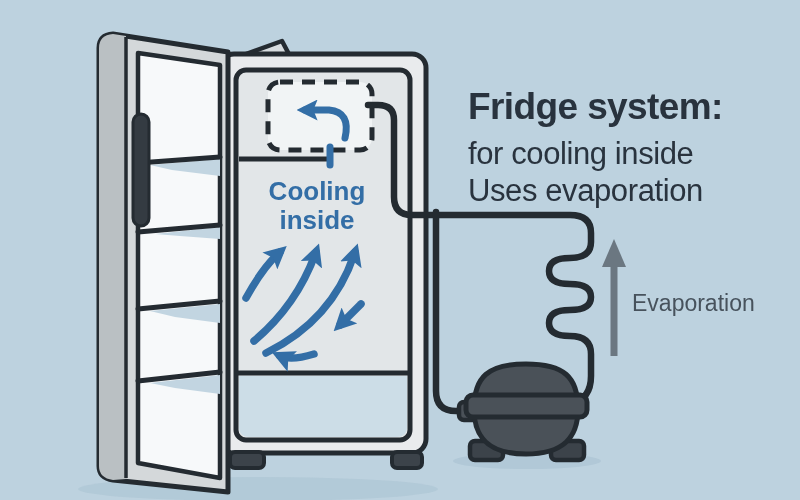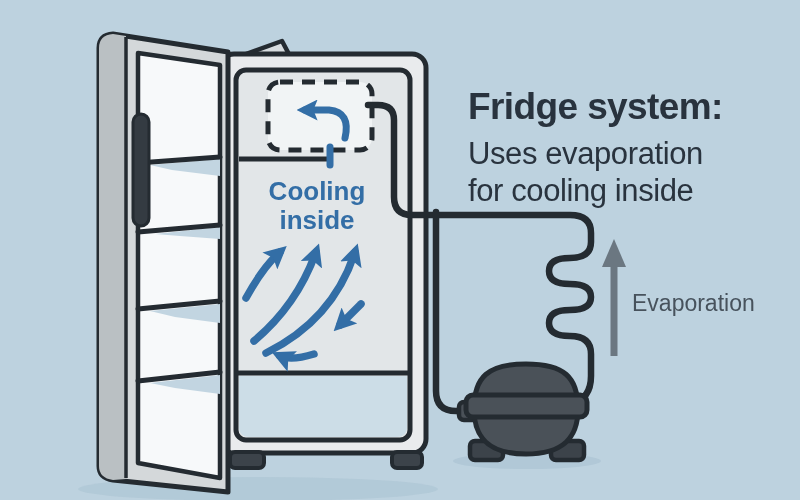--- a/index.html
+++ b/index.html
@@ -109,16 +109,16 @@
   </g>
 
   <rect x="230" y="444" width="34" height="16" rx="5" fill="#3c434a" stroke="#242b31" stroke-width="4"></rect>
   <rect x="392" y="444" width="30" height="16" rx="5" fill="#3c434a" stroke="#242b31" stroke-width="4"></rect>
 </svg>
 </div>
 
 <div class="title-block">
   <div class="title-heading">Fridge system:</div>
   <div class="title-sub">
+    <div>for cooling inside</div>
     <div>Uses evaporation</div>
-    <div>for cooling inside</div>
   </div>
 </div>
 
 </body></html>

